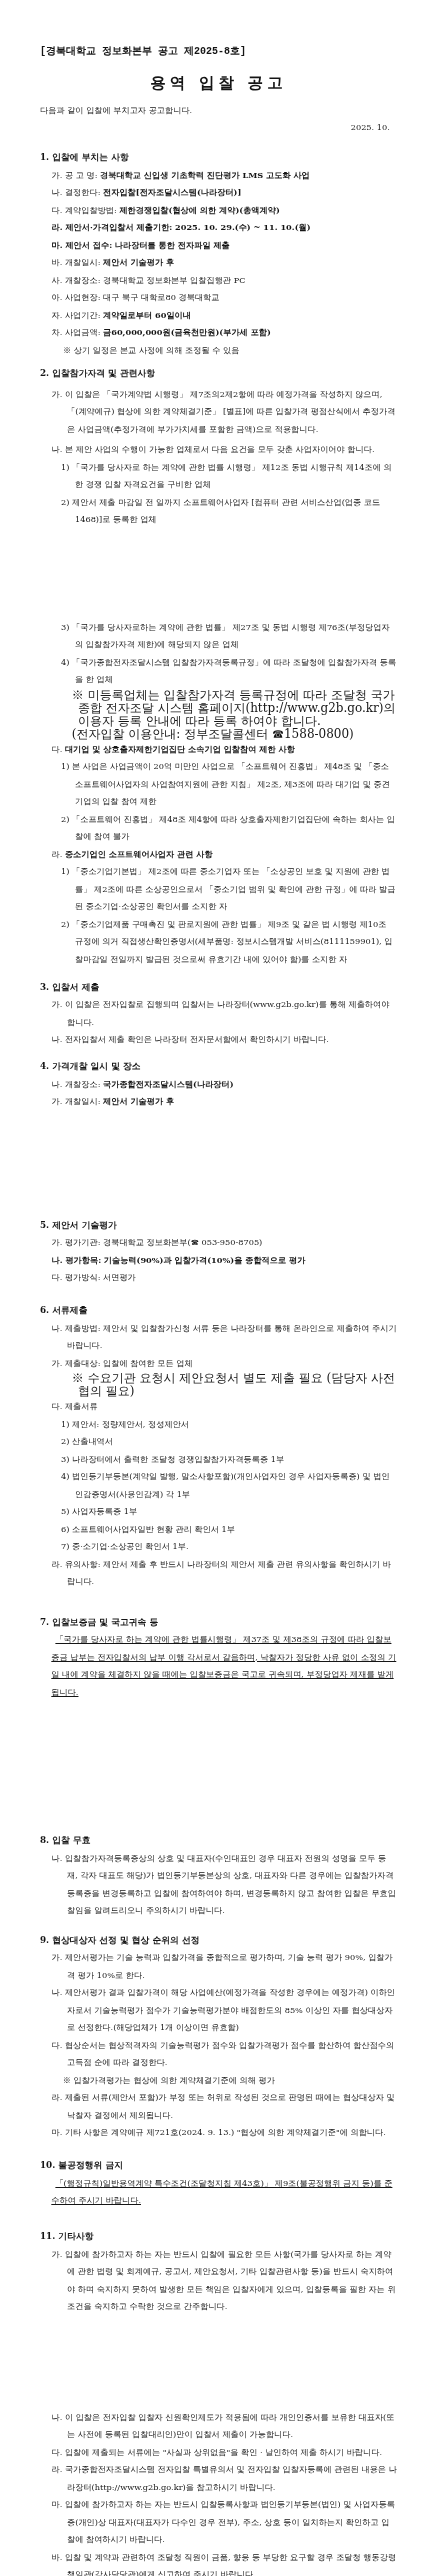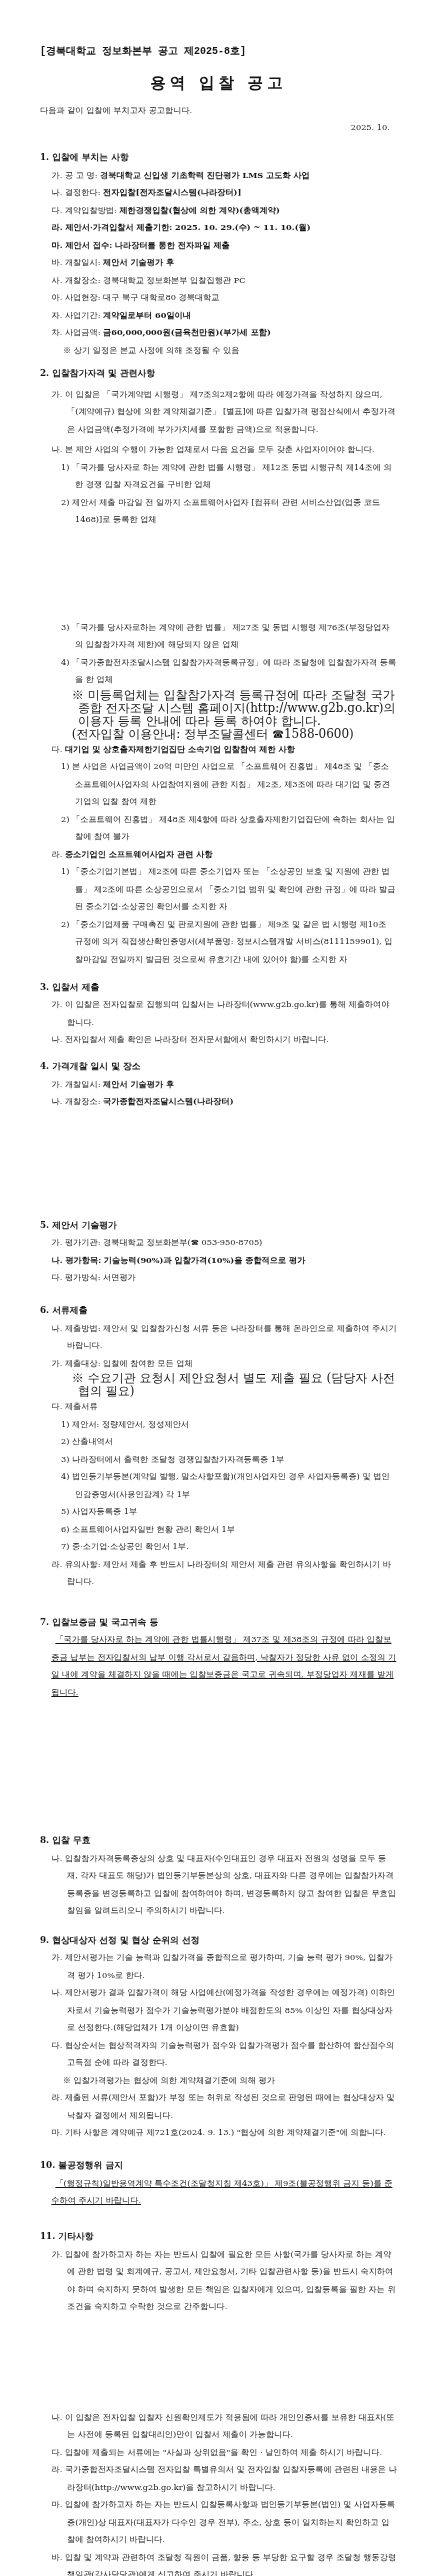--- a/index.html
+++ b/index.html
@@ -59,35 +59,35 @@
     <div class="li" style="margin-top:3.1px"><span>가.</span> <span>이 입찰은 「국가계약법 시행령」 제7조의2제2항에 따라 예정가격을 작성하지 않으며, 「(계약예규) 협상에 의한 계약체결기준」 [별표]에 따른 입찰가격 평점산식에서 추정가격은 사업금액(추정가격에 부가가치세를 포함한 금액)으로 적용합니다.</span></div>
     <div class="li" style="margin-top:3.1px"><span>나.</span> <span>본 제안 사업의 수행이 가능한 업체로서 다음 요건을 모두 갖춘 사업자이어야 합니다.</span></div>
     <div class="li2">1) 「국가를 당사자로 하는 계약에 관한 법률 시행령」 제12조 동법 시행규칙 제14조에 의한 경쟁 입찰 자격요건을 구비한 업체</div>
     <div class="li2">2) 제안서 제출 마감일 전 일까지 소프트웨어사업자 [컴퓨터 관련 서비스산업(업종 코드 1468)]로 등록한 업체</div>
 
     <div class="sp" style="height:90px"></div>
 
     <div class="li2">3) 「국가를 당사자로하는 계약에 관한 법률」 제27조 및 동법 시행령 제76조(부정당업자의 입찰참가자격 제한)에 해당되지 않은 업체</div>
     <div class="li2">4) 「국가종합전자조달시스템 입찰참가자격등록규정」에 따라 조달청에 입찰참가자격 등록을 한 업체</div>
     <div class="noteS">※ 미등록업체는 입찰참가자격 등록규정에 따라 조달청 국가종합 전자조달 시스템 홈페이지(http://www.g2b.go.kr)의 이용자 등록 안내에 따라 등록 하여야 합니다.</div>
-    <div class="noteS">(전자입찰 이용안내: 정부조달콜센터 ☎1588-0600)</div>
+    <div class="noteS">(전자입찰 이용안내: 정부조달콜센터 ☎1588-0800)</div>
     <div class="li"><span>다.</span> <span class="b">대기업 및 상호출자제한기업집단 소속기업 입찰참여 제한 사항</span></div>
     <div class="li2">1) 본 사업은 사업금액이 20억 미만인 사업으로 「소프트웨어 진흥법」 제48조 및 「중소 소프트웨어사업자의 사업참여지원에 관한 지침」 제2조, 제3조에 따라 대기업 및 중견기업의 입찰 참여 제한</div>
     <div class="li2">2) 「소프트웨어 진흥법」 제48조 제4항에 따라 상호출자제한기업집단에 속하는 회사는 입찰에 참여 불가</div>
     <div class="li"><span>라.</span> <span class="b">중소기업인 소프트웨어사업자 관련 사항</span></div>
     <div class="li2">1) 「중소기업기본법」 제2조에 따른 중소기업자 또는 「소상공인 보호 및 지원에 관한 법률」 제2조에 따른 소상공인으로서 「중소기업 범위 및 확인에 관한 규정」에 따라 발급된 중소기업·소상공인 확인서를 소지한 자</div>
     <div class="li2">2) 「중소기업제품 구매촉진 및 판로지원에 관한 법률」 제9조 및 같은 법 시행령 제10조 규정에 의거 직접생산확인증명서(세부품명: 정보시스템개발 서비스(8111159901), 입찰마감일 전일까지 발급된 것으로써 유효기간 내에 있어야 함)를 소지한 자</div>
 
     <div class="h2" style="margin-top:10.3px">3. 입찰서 제출</div>
     <div class="li">가. 이 입찰은 전자입찰로 집행되며 입찰서는 나라장터(www.g2b.go.kr)를 통해 제출하여야 합니다.</div>
     <div class="li">나. 전자입찰서 제출 확인은 나라장터 전자문서함에서 확인하시기 바랍니다.</div>
 
     <div class="h2" style="margin-top:9.3px">4. 가격개찰 일시 및 장소</div>
+    <div class="li"><span>나. 개찰장소:</span> <span class="b">국가종합전자조달시스템(나라장터)</span></div>
     <div class="li"><span>가. 개찰일시:</span> <span class="b">제안서 기술평가 후</span></div>
-    <div class="li"><span>나. 개찰장소:</span> <span class="b">국가종합전자조달시스템(나라장터)</span></div>
 
     <div class="sp" style="height:106px"></div>
 
     <div class="h2">5. 제안서 기술평가</div>
     <div class="li"><span>가. 평가기관:</span> <span>경북대학교 정보화본부(☎ 053-950-8705)</span></div>
     <div class="li"><span class="b">나. 평가항목:</span> <span class="b">기술능력(90%)과 입찰가격(10%)을 종합적으로 평가</span></div>
     <div class="li"><span>다. 평가방식:</span> <span>서면평가</span></div>
 
     <div class="h2" style="margin-top:15.5px">6. 서류제출</div>
     <div class="li">나. 제출방법: 제안서 및 입찰참가신청 서류 등은 나라장터를 통해 온라인으로 제출하여 주시기 바랍니다.</div>

